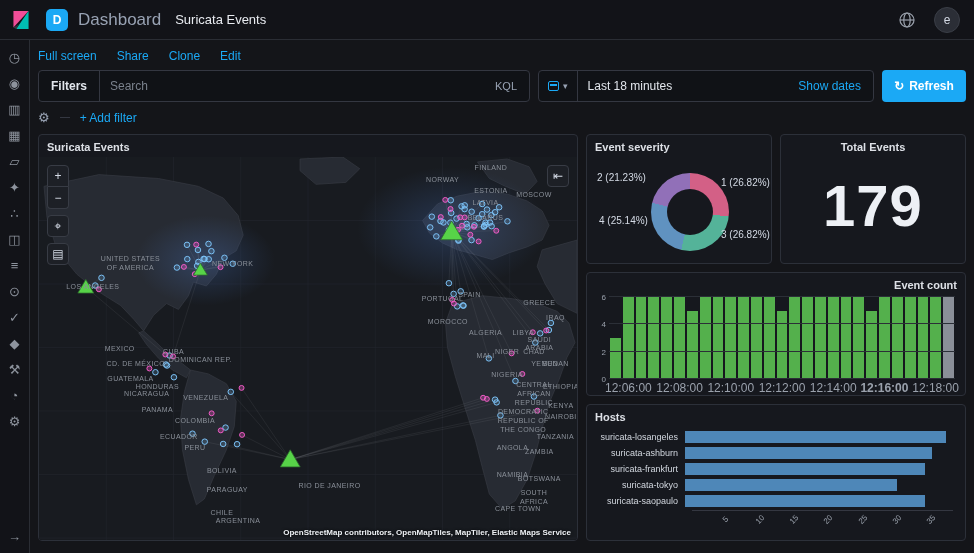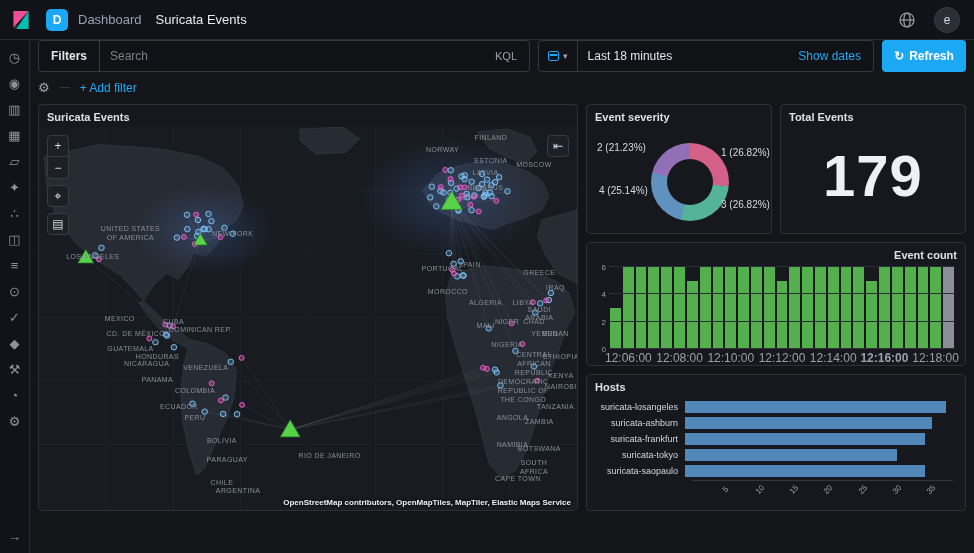--- a/index.html
+++ b/index.html
@@ -5,21 +5,21 @@
   * { box-sizing: border-box; margin: 0; padding: 0; }
   html,body { width:974px; height:553px; overflow:hidden; background:#141519;
     font-family:"Liberation Sans", sans-serif; color:#d4dae5; }
 
   
   .top-bar { height:40px; display:flex; align-items:center; background:#121318;
     border-bottom:1px solid #2a2d34; position:relative; z-index:5; }
   .logo-box { width:42px; height:40px; display:flex; align-items:center; justify-content:center; }
   .space-badge { width:22px; height:22px; border-radius:5px; background:#1BA9F5; color:#fff;
     font-size:12px; font-weight:700; display:flex; align-items:center; justify-content:center; margin:0 10px 0 4px; }
-  .breadcrumb { font-size:13px; color:#98a2b3; margin-right:14px; }
+  .breadcrumb { font-size:17px; color:#98a2b3; margin-right:14px; }
   .page-title { font-size:13px; color:#e8ebf0; }
   .top-spacer { flex:1; }
   .globe-btn, .avatar { width:26px; height:26px; border-radius:50%; display:flex; align-items:center;
     justify-content:center; margin-right:14px; }
   .globe-btn { color:#9aa1ac; }
   .avatar { background:#2b2e36; border:1px solid #3a3e47; color:#d4dae5; font-size:12px; }
 
   
   .body-row { display:flex; height:513px; }
   .side-nav { width:32px; background:#121318; border-right:1px solid #2a2d34;
@@ -87,21 +87,21 @@
   .row1 { display:flex; gap:8px; height:130px; }
   .severity-panel { flex:1; position:relative; }
   .donut { position:absolute; left:64px; top:38px; width:78px; height:78px; border-radius:50%; }
   .donut-hole { position:absolute; left:50%; top:50%; width:46px; height:46px; border-radius:50%;
     background:#16181e; transform:translate(-50%,-50%); }
   .donut-label { position:absolute; font-size:10px; color:#d4dae5; white-space:nowrap; }
   .dl-1 { left:134px; top:42px; }
   .dl-2 { left:10px;  top:37px; }
   .dl-3 { left:134px; top:94px; }
   .dl-4 { left:12px;  top:80px; }
-  .total-panel { flex:1; display:flex; flex-direction:column; }
+  .total-panel { flex:1; display:flex; flex-direction:column;align-items:center; }
   .total-value { flex:1; display:flex; align-items:center; justify-content:center;
     font-size:58px; font-weight:700; color:#edf0f5; letter-spacing:1px; padding-bottom:10px; }
 
   
   .ec-panel { height:124px; display:flex; flex-direction:column;text-align:right; }
   .ec-wrap { flex:1; display:flex; padding:2px 10px 0 8px; }
   .ec-y { width:14px; position:relative; }
   .ec-ylab { position:absolute; right:3px; transform:translateY(50%); font-size:8px; color:#9aa1ac; }
   .ec-plot { flex:1; position:relative; }
   .ec-grid { position:absolute; left:0; right:0; height:1px; background:#2b2f37; }
@@ -160,20 +160,26 @@
       <div class="nav-icon">⊙</div>
       <div class="nav-icon">✓</div>
       <div class="nav-icon">◆</div>
       <div class="nav-icon">⚒</div>
       <div class="nav-icon">◔</div>
       <div class="nav-icon">⚙</div>
       <div class="nav-icon nav-bottom">→</div>
     </nav>
 
   <div class="main">
+    <div class="toolbar-row">
+      <span class="toolbar-link">Full screen</span>
+      <span class="toolbar-link">Share</span>
+      <span class="toolbar-link">Clone</span>
+      <span class="toolbar-link">Edit</span>
+    </div>
 
     <div class="query-row">
       <div class="search-group">
         <span class="filters-chip">Filters</span>
         <input class="search-input" type="text" placeholder="Search" style="">
         <span class="kql-label">KQL</span>
       </div>
       <div class="time-group">
         <span class="cal-btn">
           <span class="cal-icon"></span>

